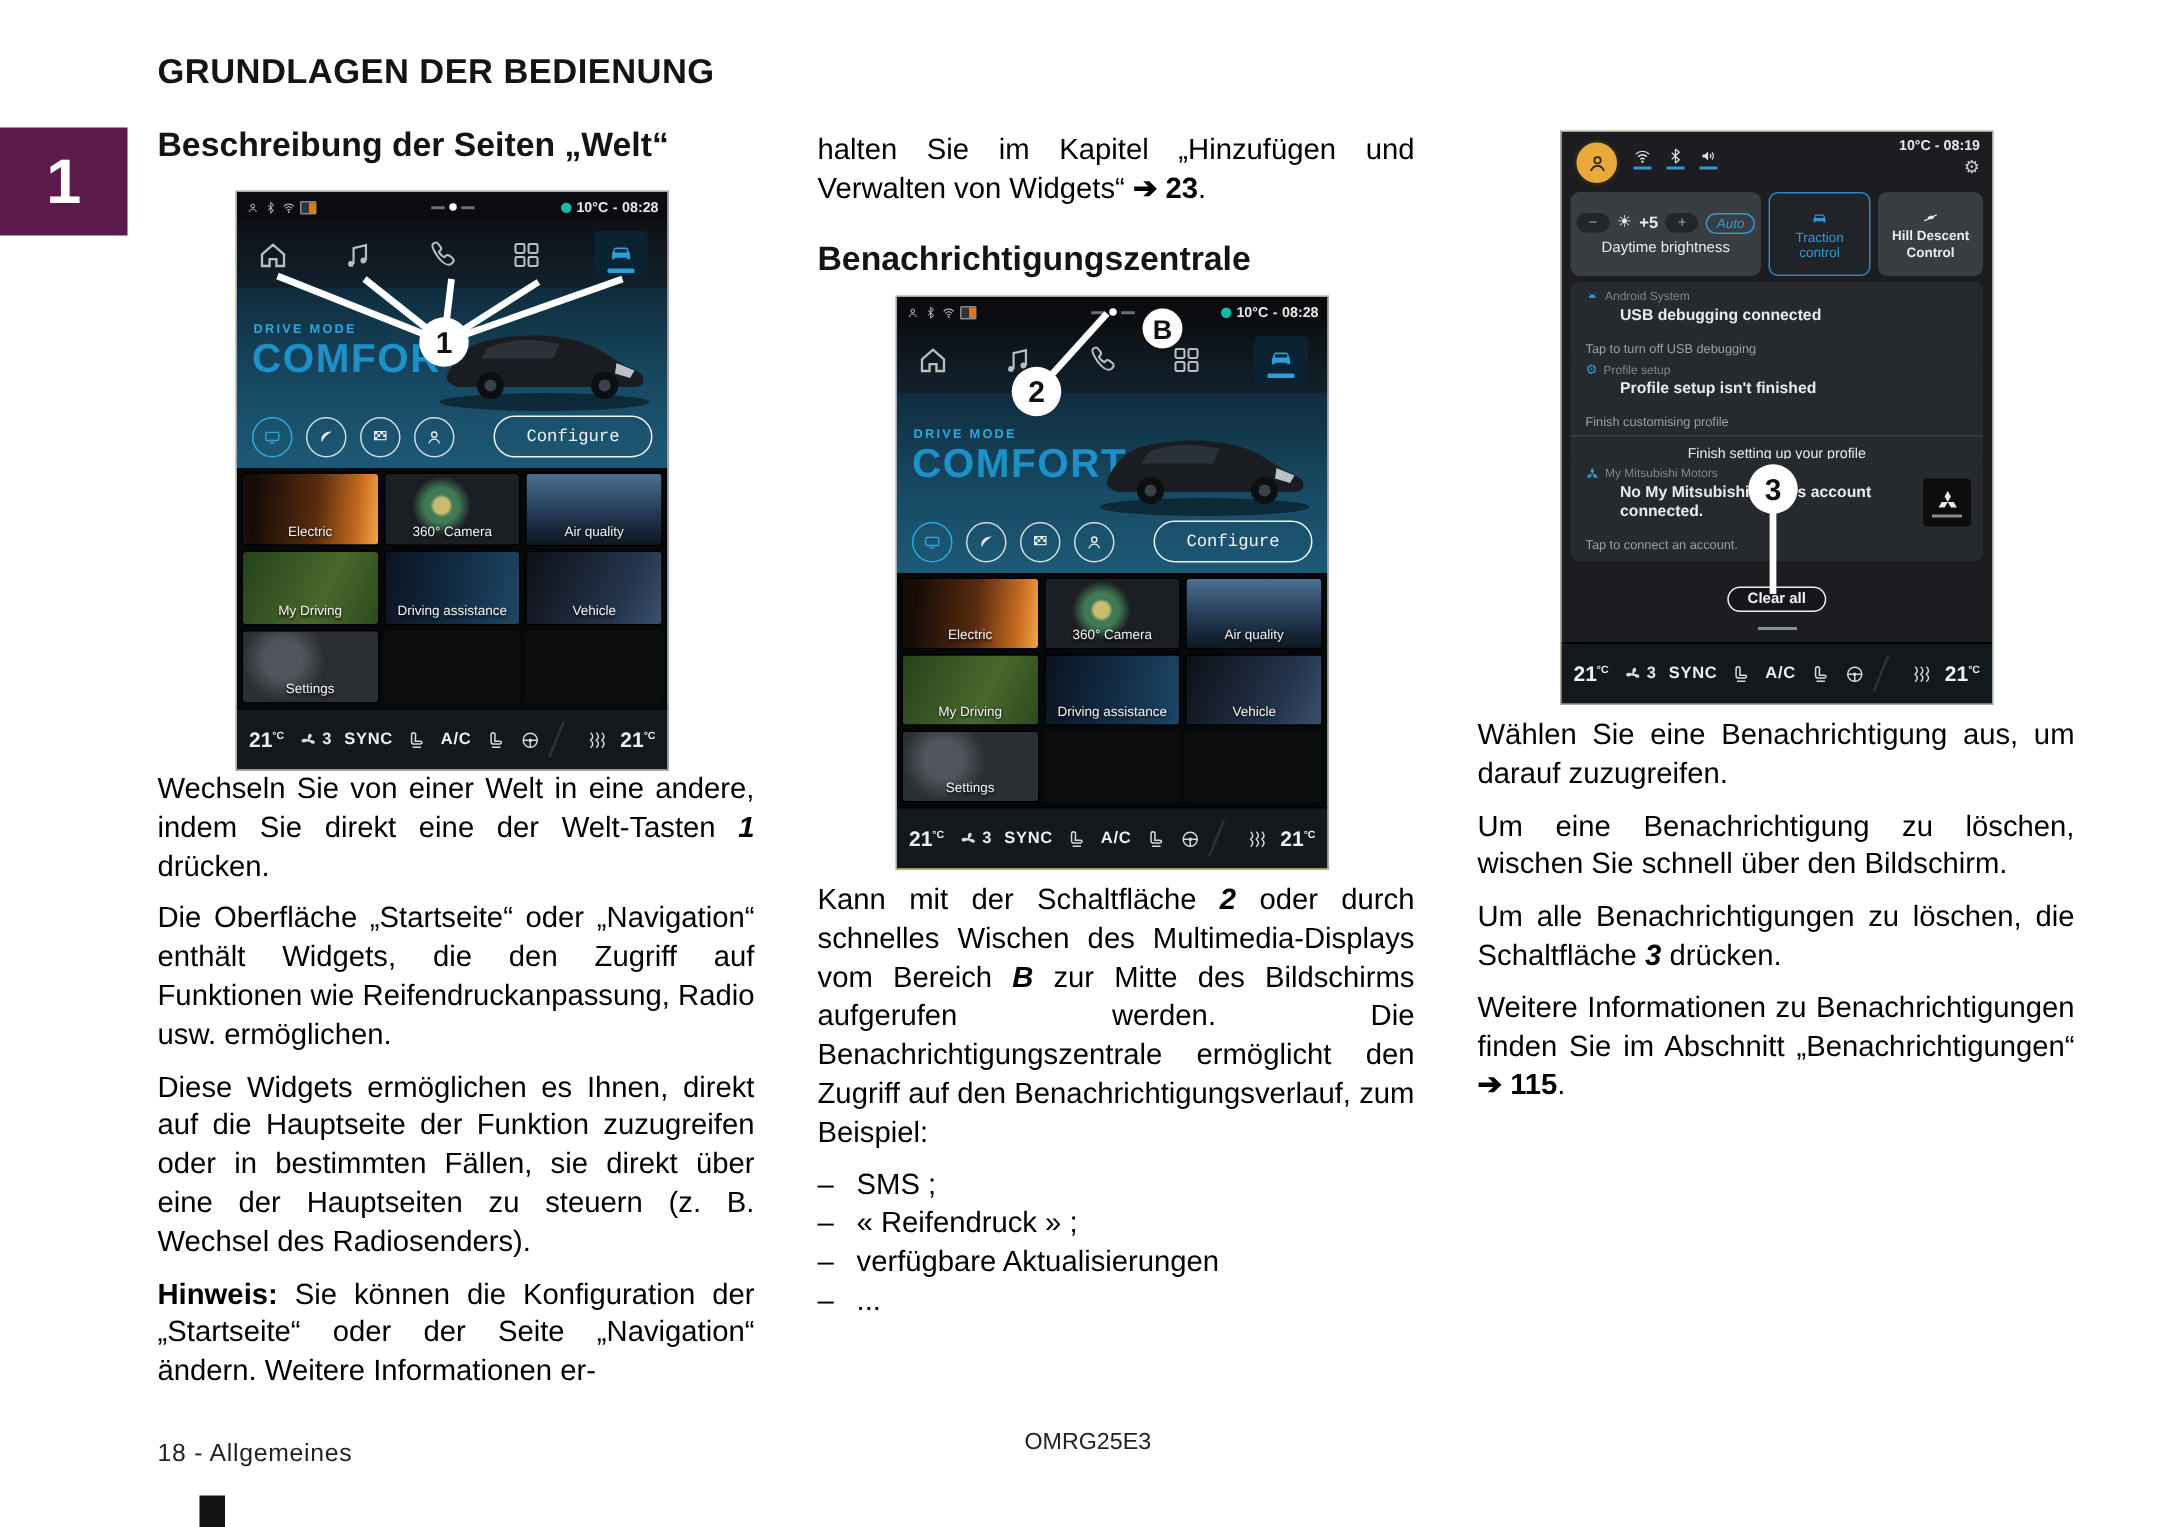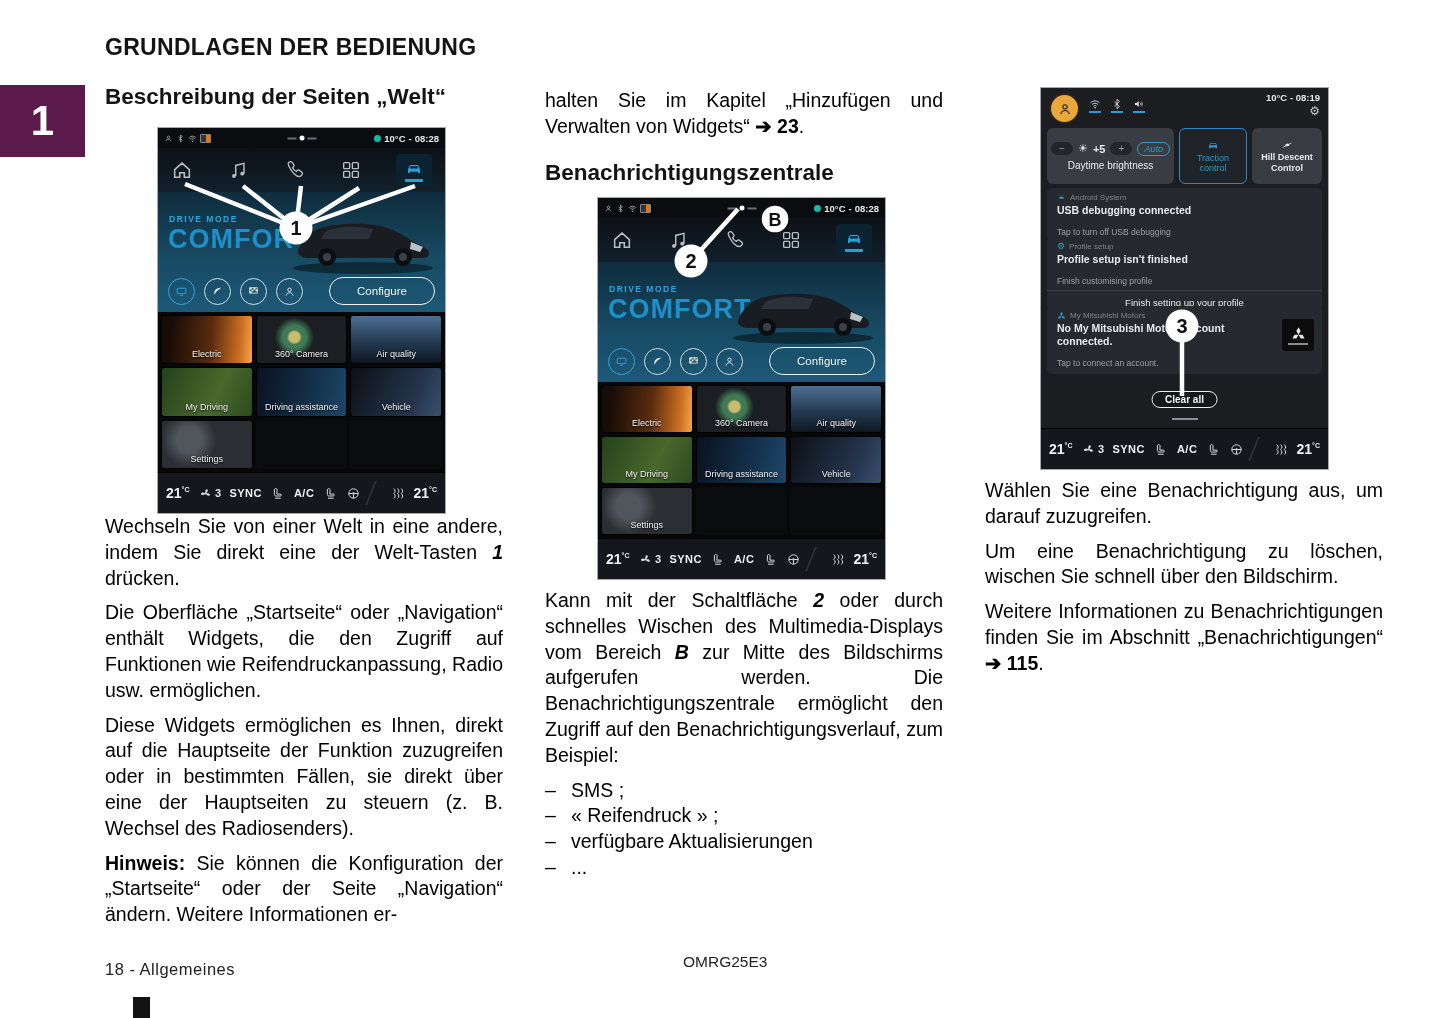--- a/index.html
+++ b/index.html
@@ -45,21 +45,21 @@
   .carbox svg{width:22px;height:18px;color:#2a9fd8;}
   .carbox .ul{width:18px;height:3px;background:#2a9fd8;margin-top:2px;border-radius:1px;}
   .herowrap{height:120px;flex:none;position:relative;background:linear-gradient(180deg,#0f2c3d 0%,#174a63 55%,#1d5977 100%);}
   .dm-label{position:absolute;left:11px;top:22px;font-size:8.5px;font-weight:bold;letter-spacing:1.5px;color:#2fa7de;}
   .dm-value{position:absolute;left:10px;top:32px;font-size:27px;font-weight:800;letter-spacing:1px;color:#1d8fc9;}
   .hero-car{position:absolute;right:2px;top:8px;width:160px;height:78px;}
   .iconrow{position:absolute;left:0;right:0;bottom:4px;height:34px;display:flex;align-items:center;padding:0 10px;gap:9px;}
   .circ{width:25px;height:25px;border-radius:50%;border:1.6px solid rgba(255,255,255,.8);display:flex;align-items:center;justify-content:center;color:#eaeef1;}
   .circ svg{width:13px;height:13px;}
   .circ.active{border-color:#2fa7de;color:#2fa7de;}
-  .cfg-pill{margin-left:auto;min-width:104px;height:26px;border:1.6px solid #f0f3f5;border-radius:14px;display:flex;align-items:center;justify-content:center;color:#f0f3f5;font-size:11.5px;}
+  .cfg-pill{margin-left:auto;min-width:104px;height:26px;border:1.6px solid #f0f3f5;border-radius:14px;display:flex;align-items:center;justify-content:center;color:#f0f3f5;font-size:11.5px;font-family:Liberation Mono, monospace;}
   .wgrid{flex:1;display:grid;grid-template-columns:1fr 1fr 1fr;grid-template-rows:1fr 1fr 1fr;gap:3px;padding:3px;background:#060809;}
   .tile{position:relative;border-radius:3px;overflow:hidden;border:1px solid #000;}
   .tile .tlabel{position:absolute;left:0;right:0;bottom:4px;text-align:center;font-size:9px;color:#f2f2f2;text-shadow:0 1px 2px #000;}
   .t-electric{background:linear-gradient(95deg,#170c06 10%,#5a2c0f 55%,#c96d20 85%,#f3a54a);}
   .t-camera{background:radial-gradient(circle at 42% 45%,#cabc6e 0 9%,#3f7a55 13% 20%,#1b1e22 34%),#141619;}
   .t-air{background:linear-gradient(180deg,#4c6f93 0%,#243a52 55%,#0d1722 100%);}
   .t-driving{background:linear-gradient(115deg,#24421b,#49682c 60%,#2c4a1e);}
   .t-assist{background:linear-gradient(100deg,#0a1220,#14304a 60%,#1d4668);}
   .t-vehicle{background:linear-gradient(115deg,#0c1016,#25354d 70%,#3b506e);}
   .t-settings{background:radial-gradient(circle at 30% 40%,#51565c 0 18%,#2b2f34 40%),#202327;}
@@ -97,21 +97,21 @@
   .q-tc{width:64px;border:1.6px solid #2f86c8;background:#202327;color:#2f9ad0;}
   .q-tc svg{width:14px;height:12px;}
   .q-tc .q-txt{font-size:9px;text-align:center;line-height:1.15;margin-top:2px;color:#2f9ad0;}
   .q-hdc{width:68px;color:#e8eaed;}
   .q-hdc svg{width:14px;height:11px;}
   .q-hdc .q-txt{font-size:9px;font-weight:bold;text-align:center;line-height:1.15;margin-top:2px;}
   .ncard{position:absolute;left:6px;right:6px;background:#26292d;border-radius:5px;padding:5px 10px;color:#e8eaed;}
   .nhead{display:flex;align-items:center;gap:4px;font-size:8px;color:#80868b;}
   .nhead svg{width:9px;height:9px;color:#2f9ad0;}
   .nhead .gearglyph{color:#2f9ad0;font-size:9px;line-height:1;}
-  .ntitle{font-size:10.5px;font-weight:bold;margin-top:2px;}
+  .ntitle{font-size:10.5px;font-weight:bold;margin-top:2px;margin-left:23px;}
   .nsub{font-size:8.5px;color:#9aa0a6;margin-top:11px;}
   #n1{top:100px;height:44px;}
   #n2{top:149px;height:64px;}
   .nbtn-div{position:absolute;left:0;right:0;bottom:20px;height:1px;background:#3c4045;}
   .nbtn{position:absolute;left:0;right:0;bottom:3px;text-align:center;font-size:9.5px;color:#e8eaed;}
   #n3{top:218px;height:58px;}
   #n3 .ntitle{width:185px;line-height:1.2;}
   .mmc-box{position:absolute;right:8px;top:13px;width:32px;height:32px;background:#0c0c0c;border-radius:3px;
            display:flex;flex-direction:column;align-items:center;justify-content:center;color:#e8e8e8;}
   .mmc-box svg{width:17px;height:15px;}
@@ -712,18 +712,19 @@
   <svg class="callout-svg" viewBox="0 0 287 381">
     <line x1="141" y1="252" x2="141" y2="308" stroke="#ffffff" stroke-width="4.5"></line>
     <circle cx="141" cy="238" r="16.5" fill="#ffffff"></circle>
     <text x="141" y="245" text-anchor="middle" font-size="20" font-weight="bold" fill="#111">3</text>
   </svg>
 </div>
 
 <div class="col" style="left:985px;top:478px;">
   <p>Wählen Sie eine Benachrichtigung aus, um darauf zuzugreifen.</p>
   <p>Um eine Benachrichtigung zu löschen, wischen Sie schnell über den Bildschirm.</p>
+  <p><span>Um alle Benachrichtigungen zu löschen, die Schaltfläche </span><span class="bi">3</span><span> drücken.</span></p>
   <p><span>Weitere Informationen zu Benachrichtigungen finden Sie im Abschnitt „Benachrichtigungen“ </span><span class="arr">➔</span> <span class="b">115</span><span>.</span></p>
 </div>
 
 <div class="footer-left">18 - Allgemeines</div>
 <div class="footer-code">OMRG25E3</div>
 <div class="reg-mark"></div>
 
 </body></html>

